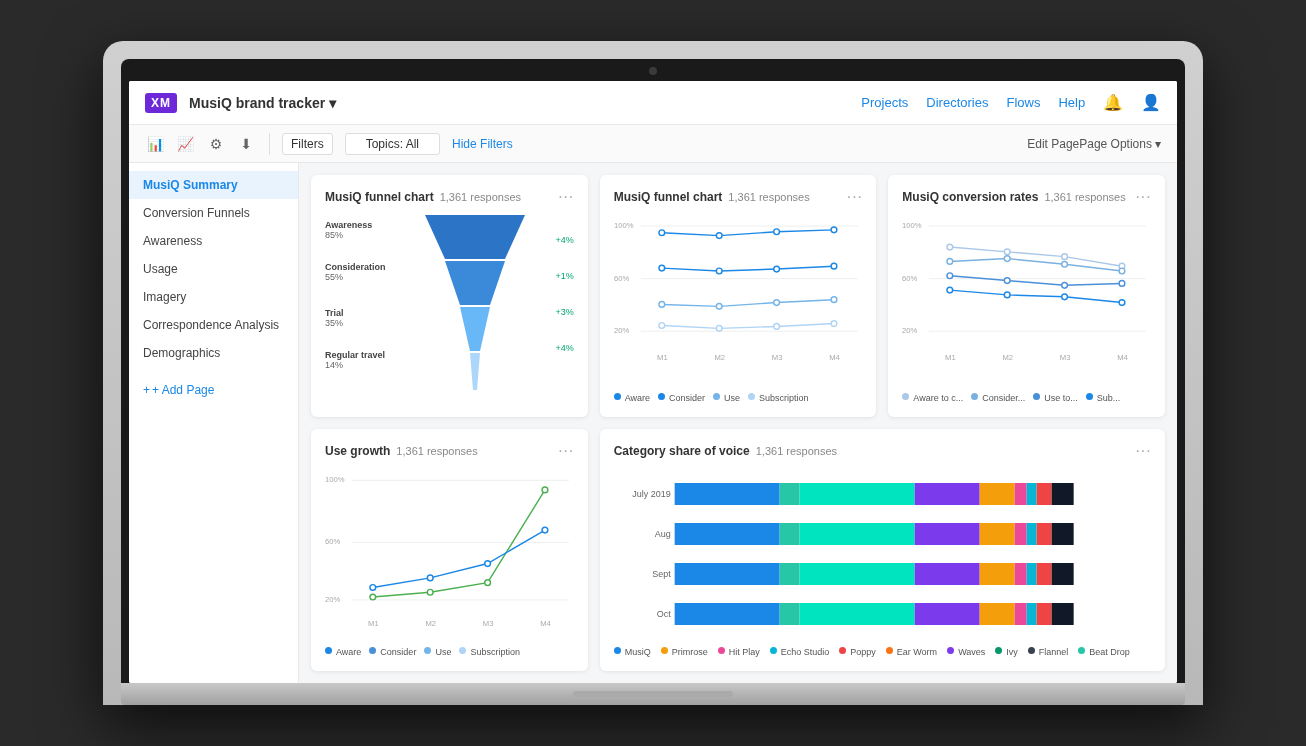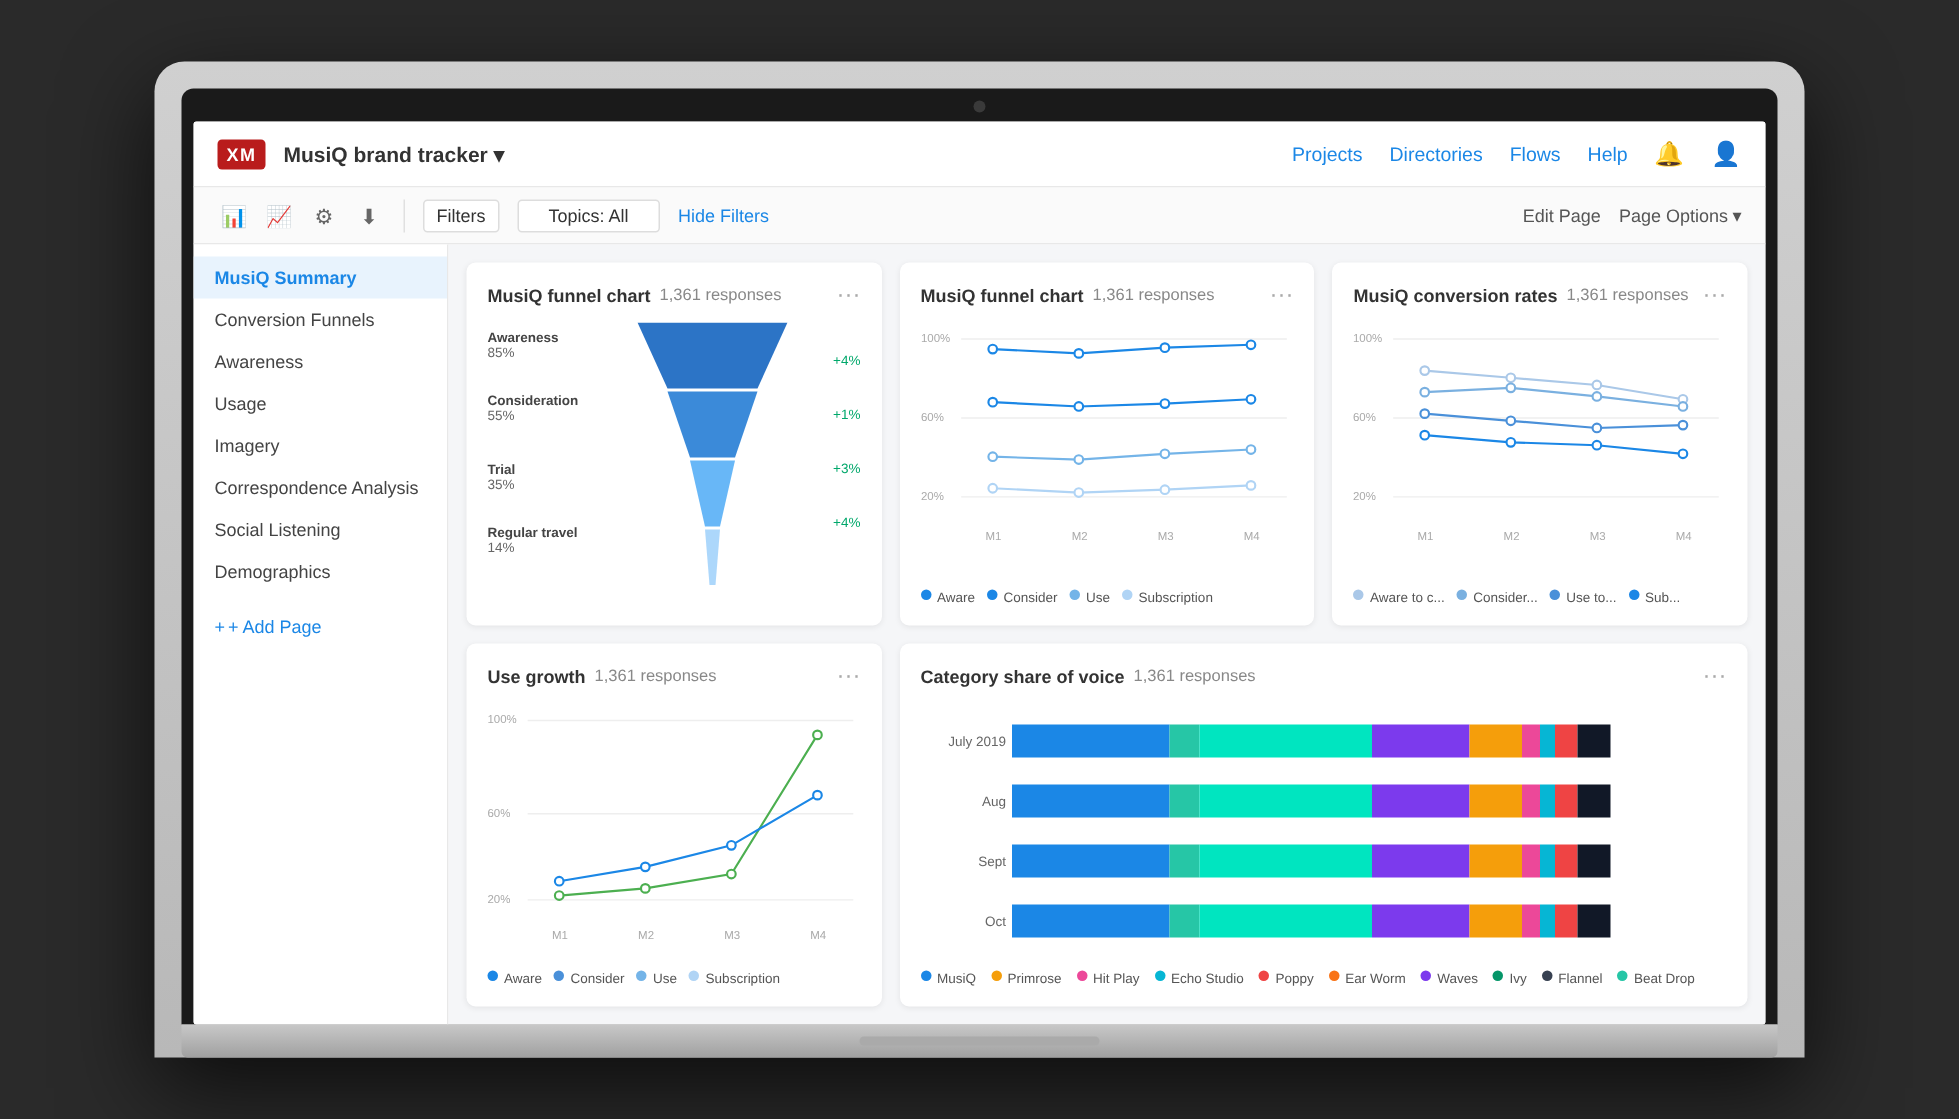--- a/index.html
+++ b/index.html
@@ -58,21 +58,21 @@
       padding: 0 16px;
       height: 44px;
       border-bottom: 1px solid #e8e8e8;
       background: #fff;
     }
     .xm-logo {
       color: #1b87e6;
       font-weight: 700;
       font-size: 16px;
       margin-right: 12px;
-      background: #b91c1c;
+      background: #6d28d9;
       color: white;
       padding: 3px 6px;
       border-radius: 3px;
       font-size: 12px;
       letter-spacing: 1px;
     }
     .app-title {
       font-size: 14px;
       font-weight: 600;
       color: #333;
@@ -141,21 +141,20 @@
     }
     .hide-filters {
       font-size: 12px;
       color: #1b87e6;
       cursor: pointer;
     }
     .toolbar-right {
       margin-left: auto;
       display: flex;
       align-items: center;
-      gap: 12px;
     }
     .edit-page-btn {
       font-size: 12px;
       color: #555;
       cursor: pointer;
     }
     .page-options-btn {
       font-size: 12px;
       color: #555;
       cursor: pointer;
@@ -358,21 +357,20 @@
 
       <div class="main-layout">
 
         <div class="sidebar">
           <div class="sidebar-item active">MusiQ Summary</div>
           <div class="sidebar-item">Conversion Funnels</div>
           <div class="sidebar-item">Awareness</div>
           <div class="sidebar-item">Usage</div>
           <div class="sidebar-item">Imagery</div>
           <div class="sidebar-item">Correspondence Analysis</div>
-          <div class="sidebar-item">Social Listening</div>
           <div class="sidebar-item">Demographics</div>
           <div class="sidebar-add">
             <span>+</span>
             <span style="margin-left:-2px">+ Add Page</span>
           </div>
         </div>
 
         <div class="content-area">
 
           <div class="widget">

